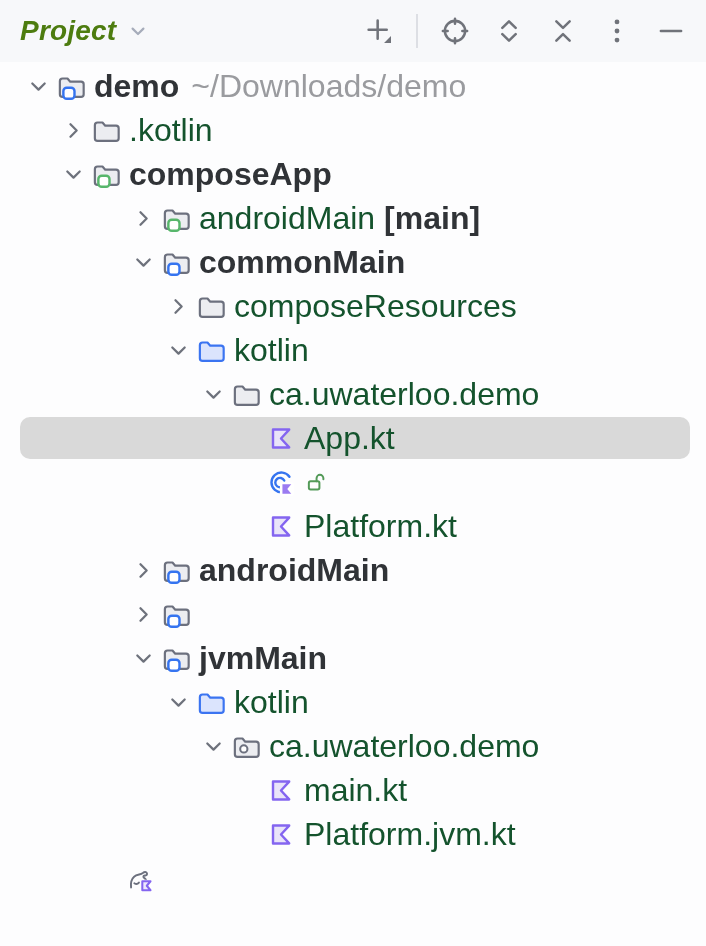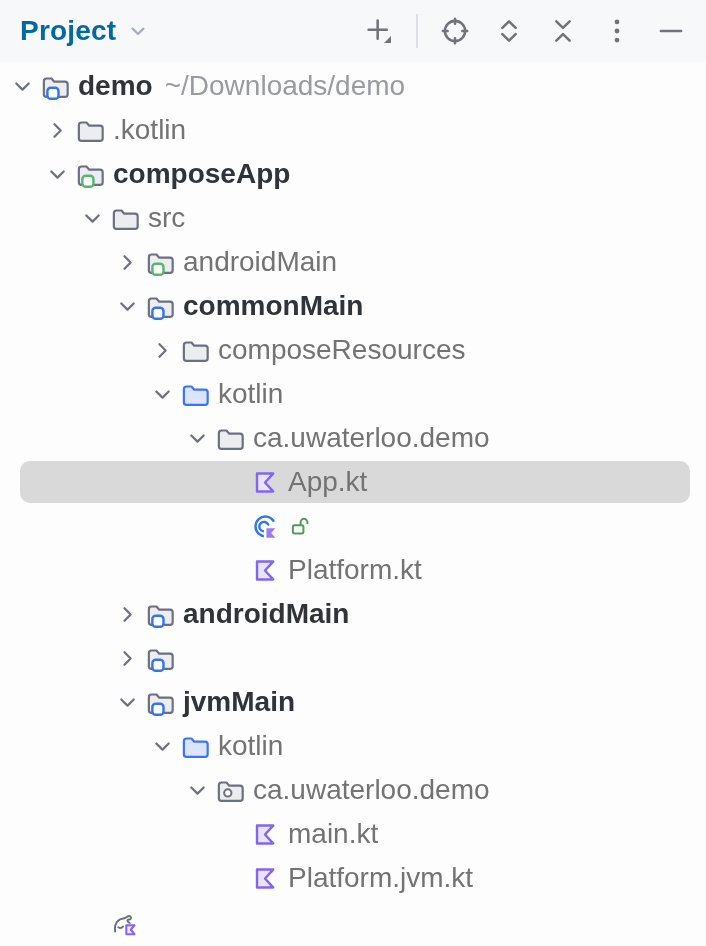--- a/index.html
+++ b/index.html
@@ -8,42 +8,42 @@
     background:#FDFDFE;
     font-family:"Liberation Sans","DejaVu Sans",sans-serif;
     -webkit-font-smoothing:antialiased;
   }
   
   .toolbar{
     height:62px;background:#F7F8FA;
     display:flex;align-items:center;
     padding:0 18px 0 20px;box-sizing:border-box;
   }
-  .tw-title{font-size:28px;font-weight:600;color:#0369a1;letter-spacing:.2px;}
+  .tw-title{font-size:28px;font-weight:600;color:#4d7c0f;letter-spacing:.2px;font-style:italic;}
   .tw-chev{margin-left:9px;display:flex;align-items:center;}
   .tb-right{margin-left:auto;display:flex;align-items:center;gap:20px;}
   .tbtn{width:34px;height:34px;display:flex;align-items:center;justify-content:center;
         border-radius:6px;background:transparent;border:none;padding:0;cursor:pointer;}
   .tb-divider{width:2px;height:34px;background:#DDDFE4;}
   
   .tree{padding-top:2px;}
   .row{
     height:44px;display:flex;align-items:center;
     position:relative;z-index:0;white-space:nowrap;
-    font-size:28px;color:#383B40;
+    font-size:32px;color:#383B40;padding-left:16px;
   }
   .row.selected::before{
     content:"";position:absolute;left:20px;right:16px;top:1px;bottom:1px;
     background:#D9D9D9;border-radius:10px;z-index:-1;
   }
   .indent{display:inline-block;height:100%;flex:none;}
   .chev{width:35px;height:35px;flex:none;display:flex;align-items:center;justify-content:center;}
   .ficon{width:29px;height:29px;flex:none;display:flex;align-items:center;justify-content:center;margin-right:9px;}
   .lock{width:22px;height:22px;flex:none;display:flex;align-items:center;justify-content:center;margin-right:13px;margin-left:2px;}
-  .lbl{color:#737373;}
+  .lbl{color:#14532d;}
   .lbl.b{font-weight:700;color:#303337;}
   .sfx{margin-left:9px;}
   .path{margin-left:12px;color:#9A9B9F;}
 </style>
 </head>
 <body>
 
 <div class="toolbar">
   <span class="tw-title">Project</span>
   <span class="tw-chev">
@@ -130,47 +130,34 @@
       </span>
       <span class="ficon">
         <svg width="29" height="29" viewBox="0 0 24 24" fill="none">
           <path d="M3.2 7.6c0-1.2 1-2.2 2.2-2.2h4.1l2.3 2.6h8.9c1.2 0 2.2 1 2.2 2.2v8.2c0 1.2-1 2.2-2.2 2.2H5.4c-1.2 0-2.2-1-2.2-2.2V7.6z" fill="#ECEDF1" stroke="#6C707E" stroke-width="1.8" stroke-linejoin="round"></path>
           <rect x="6.1" y="13" width="9.2" height="9.2" rx="2.8" fill="#fff" stroke="#57B66B" stroke-width="2"></rect>
         </svg>
       </span>
       <span class="lbl b">composeApp</span>
     </div>
     <div class="row">
-      <span class="indent" style="width:75px"></span>
-      <span class="chev">
-        <svg width="27" height="27" viewBox="0 0 24 24" fill="none" stroke="#6E727C" stroke-width="2" stroke-linecap="round" stroke-linejoin="round">
-          <path d="M6.5 9.3 12 14.8 17.5 9.3"></path>
-        </svg>
-      </span>
-      <span class="ficon">
-        <svg width="29" height="29" viewBox="0 0 24 24" fill="none">
-          <path d="M3.2 7.6c0-1.2 1-2.2 2.2-2.2h4.1l2.3 2.6h8.9c1.2 0 2.2 1 2.2 2.2v8.2c0 1.2-1 2.2-2.2 2.2H5.4c-1.2 0-2.2-1-2.2-2.2V7.6z" fill="#ECEDF1" stroke="#6C707E" stroke-width="1.8" stroke-linejoin="round"></path>
-        </svg>
-      </span>
-      <span class="lbl">src</span>
-    </div>
-    <div class="row">
       <span class="indent" style="width:110px"></span>
       <span class="chev">
         <svg width="27" height="27" viewBox="0 0 24 24" fill="none" stroke="#6E727C" stroke-width="2" stroke-linecap="round" stroke-linejoin="round">
           <path d="M9.3 6.5 14.8 12 9.3 17.5"></path>
         </svg>
       </span>
       <span class="ficon">
         <svg width="29" height="29" viewBox="0 0 24 24" fill="none">
           <path d="M3.2 7.6c0-1.2 1-2.2 2.2-2.2h4.1l2.3 2.6h8.9c1.2 0 2.2 1 2.2 2.2v8.2c0 1.2-1 2.2-2.2 2.2H5.4c-1.2 0-2.2-1-2.2-2.2V7.6z" fill="#ECEDF1" stroke="#6C707E" stroke-width="1.8" stroke-linejoin="round"></path>
           <rect x="6.1" y="13" width="9.2" height="9.2" rx="2.8" fill="#fff" stroke="#57B66B" stroke-width="2"></rect>
         </svg>
       </span>
       <span class="lbl">androidMain</span>
+      <span class="lbl b sfx">[main]</span>
     </div>
     <div class="row">
       <span class="indent" style="width:110px"></span>
       <span class="chev">
         <svg width="27" height="27" viewBox="0 0 24 24" fill="none" stroke="#6E727C" stroke-width="2" stroke-linecap="round" stroke-linejoin="round">
           <path d="M6.5 9.3 12 14.8 17.5 9.3"></path>
         </svg>
       </span>
       <span class="ficon">
         <svg width="29" height="29" viewBox="0 0 24 24" fill="none">

